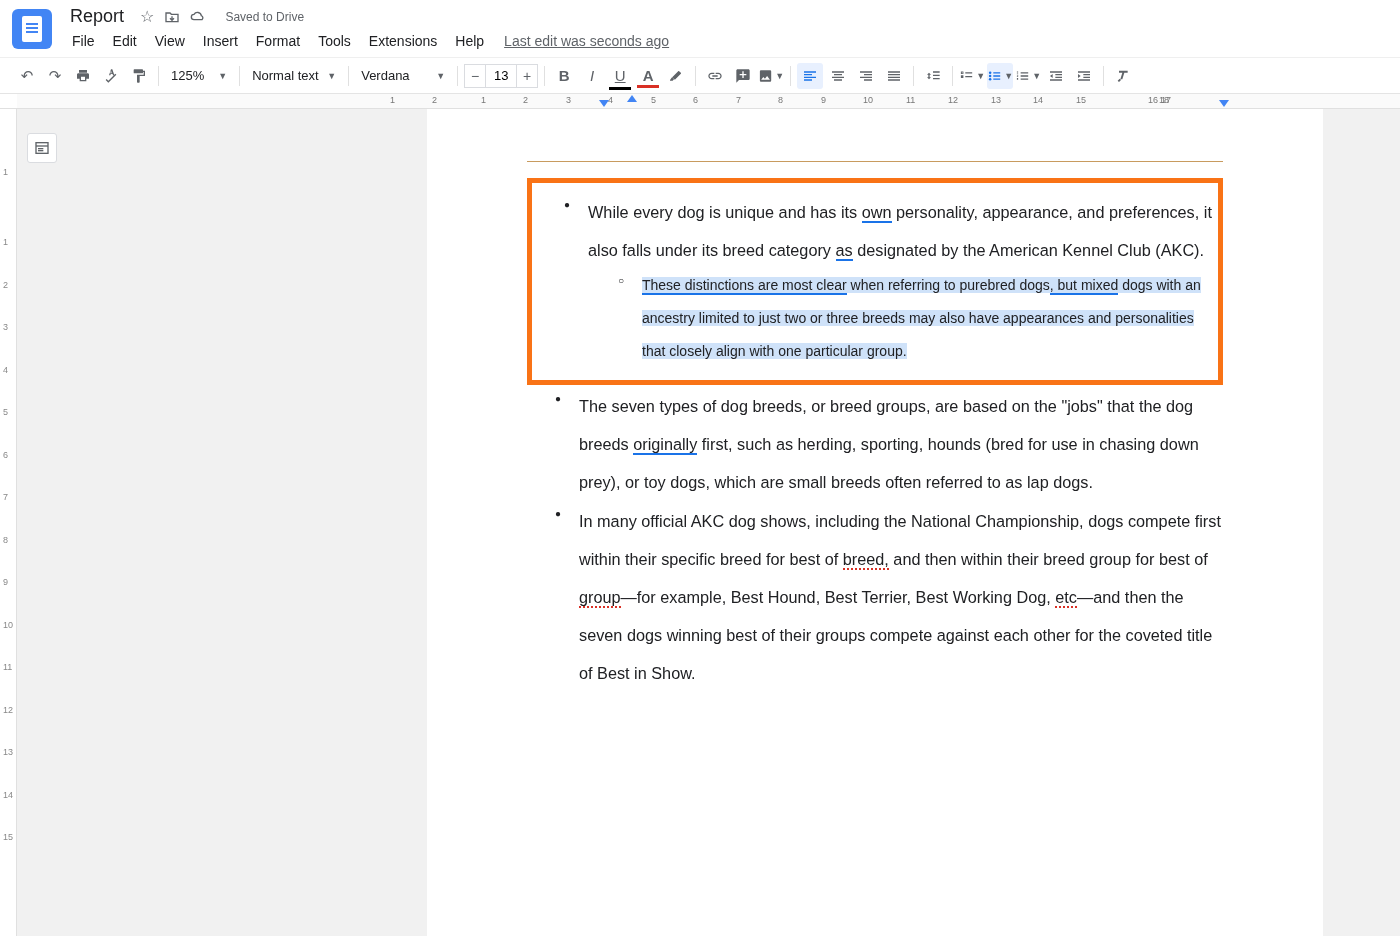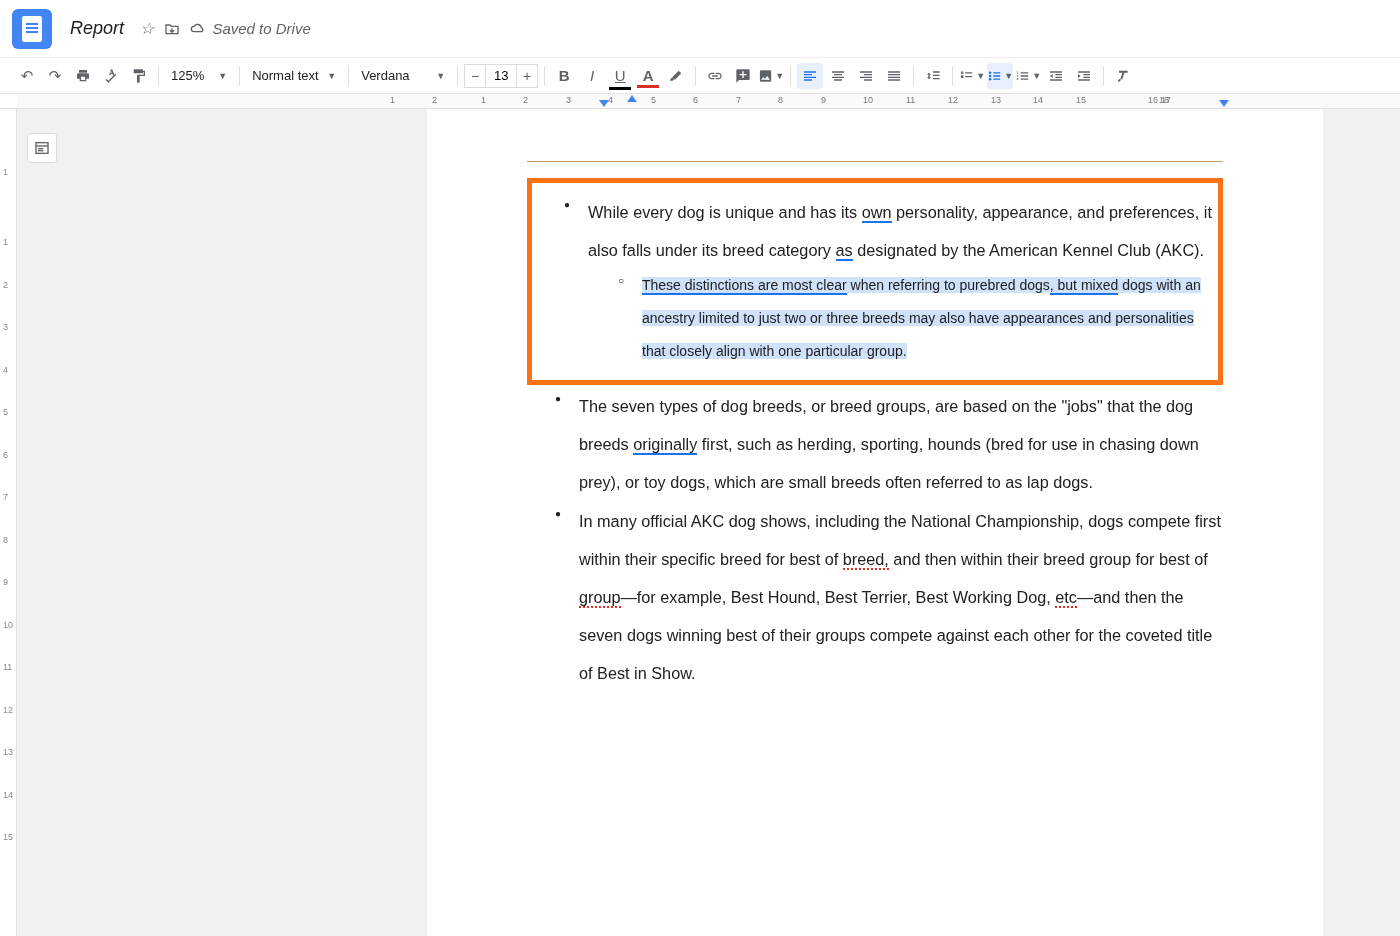--- a/index.html
+++ b/index.html
@@ -4,25 +4,25 @@
 <style>
 * { margin: 0; padding: 0; box-sizing: border-box; }
 body { font-family: Arial, sans-serif; background: #fff; overflow: hidden; width: 1400px; height: 936px; position: relative; }
 
 
 .header { display: flex; align-items: center; padding: 6px 12px; height: 58px; border-bottom: 1px solid #efefef; }
 .docs-logo { width: 40px; height: 40px; background: #4285f4; border-radius: 6px; display: flex; align-items: center; justify-content: center; margin-right: 12px; }
 .docs-logo-inner { width: 20px; height: 26px; background: #fff; border-radius: 2px; position: relative; }
 .docs-logo-inner::before { content: ""; position: absolute; left: 4px; top: 7px; right: 4px; height: 2px; background: #4285f4; box-shadow: 0 4px 0 #4285f4, 0 8px 0 #4285f4; }
 
-.header-main { display: flex; flex-direction: column; font-style: italic; }
+.header-main { display: flex; flex-direction: column; }
 .title-row { display: flex; align-items: center; gap: 10px; height: 24px; }
 .doc-title { font-size: 18px; color: #202124; padding: 1px 6px; }
 .title-icon { color: #5f6368; font-size: 16px; display: flex; align-items: center; }
-.saved-row { display: flex; align-items: center; gap: 6px; color: #5f6368; font-size: 15px; }
+.saved-row { display: flex; align-items: center; gap: 19px; color: #5f6368; font-size: 12px; }
 .menu-row { display: flex; align-items: center; gap: 2px; height: 24px; }
 .menu-item { font-size: 14px; color: #202124; padding: 4px 8px; cursor: pointer; }
 .last-edit { font-size: 14px; color: #5f6368; text-decoration: underline; margin-left: 10px; cursor: pointer; }
 
 
 .toolbar { display: flex; align-items: center; height: 36px; padding: 0 14px; border-bottom: 1px solid #e4e4e4; gap: 2px; background: #fff; }
 .tbtn { width: 26px; height: 26px; display: flex; align-items: center; justify-content: center; color: #5f6368; border-radius: 3px; cursor: pointer; font-size: 15px; }
 .tsep { width: 1px; height: 20px; background: #e0e0e0; margin: 0 4px; }
 .zoom-sel { display: flex; align-items: center; gap: 14px; font-size: 13px; color: #202124; padding: 0 6px; cursor: pointer; }
 .style-sel { display: flex; align-items: center; justify-content: space-between; width: 96px; font-size: 13px; color: #202124; padding: 0 6px; cursor: pointer; }
@@ -90,20 +90,31 @@
             <path d="M3 6h6l2 2h10v11H3z"></path>
             <path d="M12 11v6M9 14l3 3 3-3"></path>
           </svg>
       </span>
       <span class="saved-row">
         <svg class="ico" viewBox="0 0 24 24" fill="none" stroke="#5f6368" stroke-width="2">
             <path d="M6 16a4 4 0 010-8 6 6 0 0111 2 3.5 3.5 0 011 6H6z"></path>
           </svg>
         <span>Saved to Drive</span>
       </span>
+    </div>
+    <div class="menu-row">
+      <span class="menu-item">File</span>
+      <span class="menu-item">Edit</span>
+      <span class="menu-item">View</span>
+      <span class="menu-item">Insert</span>
+      <span class="menu-item">Format</span>
+      <span class="menu-item">Tools</span>
+      <span class="menu-item">Extensions</span>
+      <span class="menu-item">Help</span>
+      <span class="last-edit">Last edit was seconds ago</span>
     </div>
   </div>
 </div>
 
 <div class="toolbar">
   <div class="tbtn">↶</div>
   <div class="tbtn">↷</div>
   <div class="tbtn">
     <svg class="ico" viewBox="0 0 24 24" fill="#5f6368">
         <path d="M19 8H5c-1.1 0-2 .9-2 2v6h4v4h10v-4h4v-6c0-1.1-.9-2-2-2zm-4 10H9v-5h6v5zm3-11H6V3h12v4z"></path>

